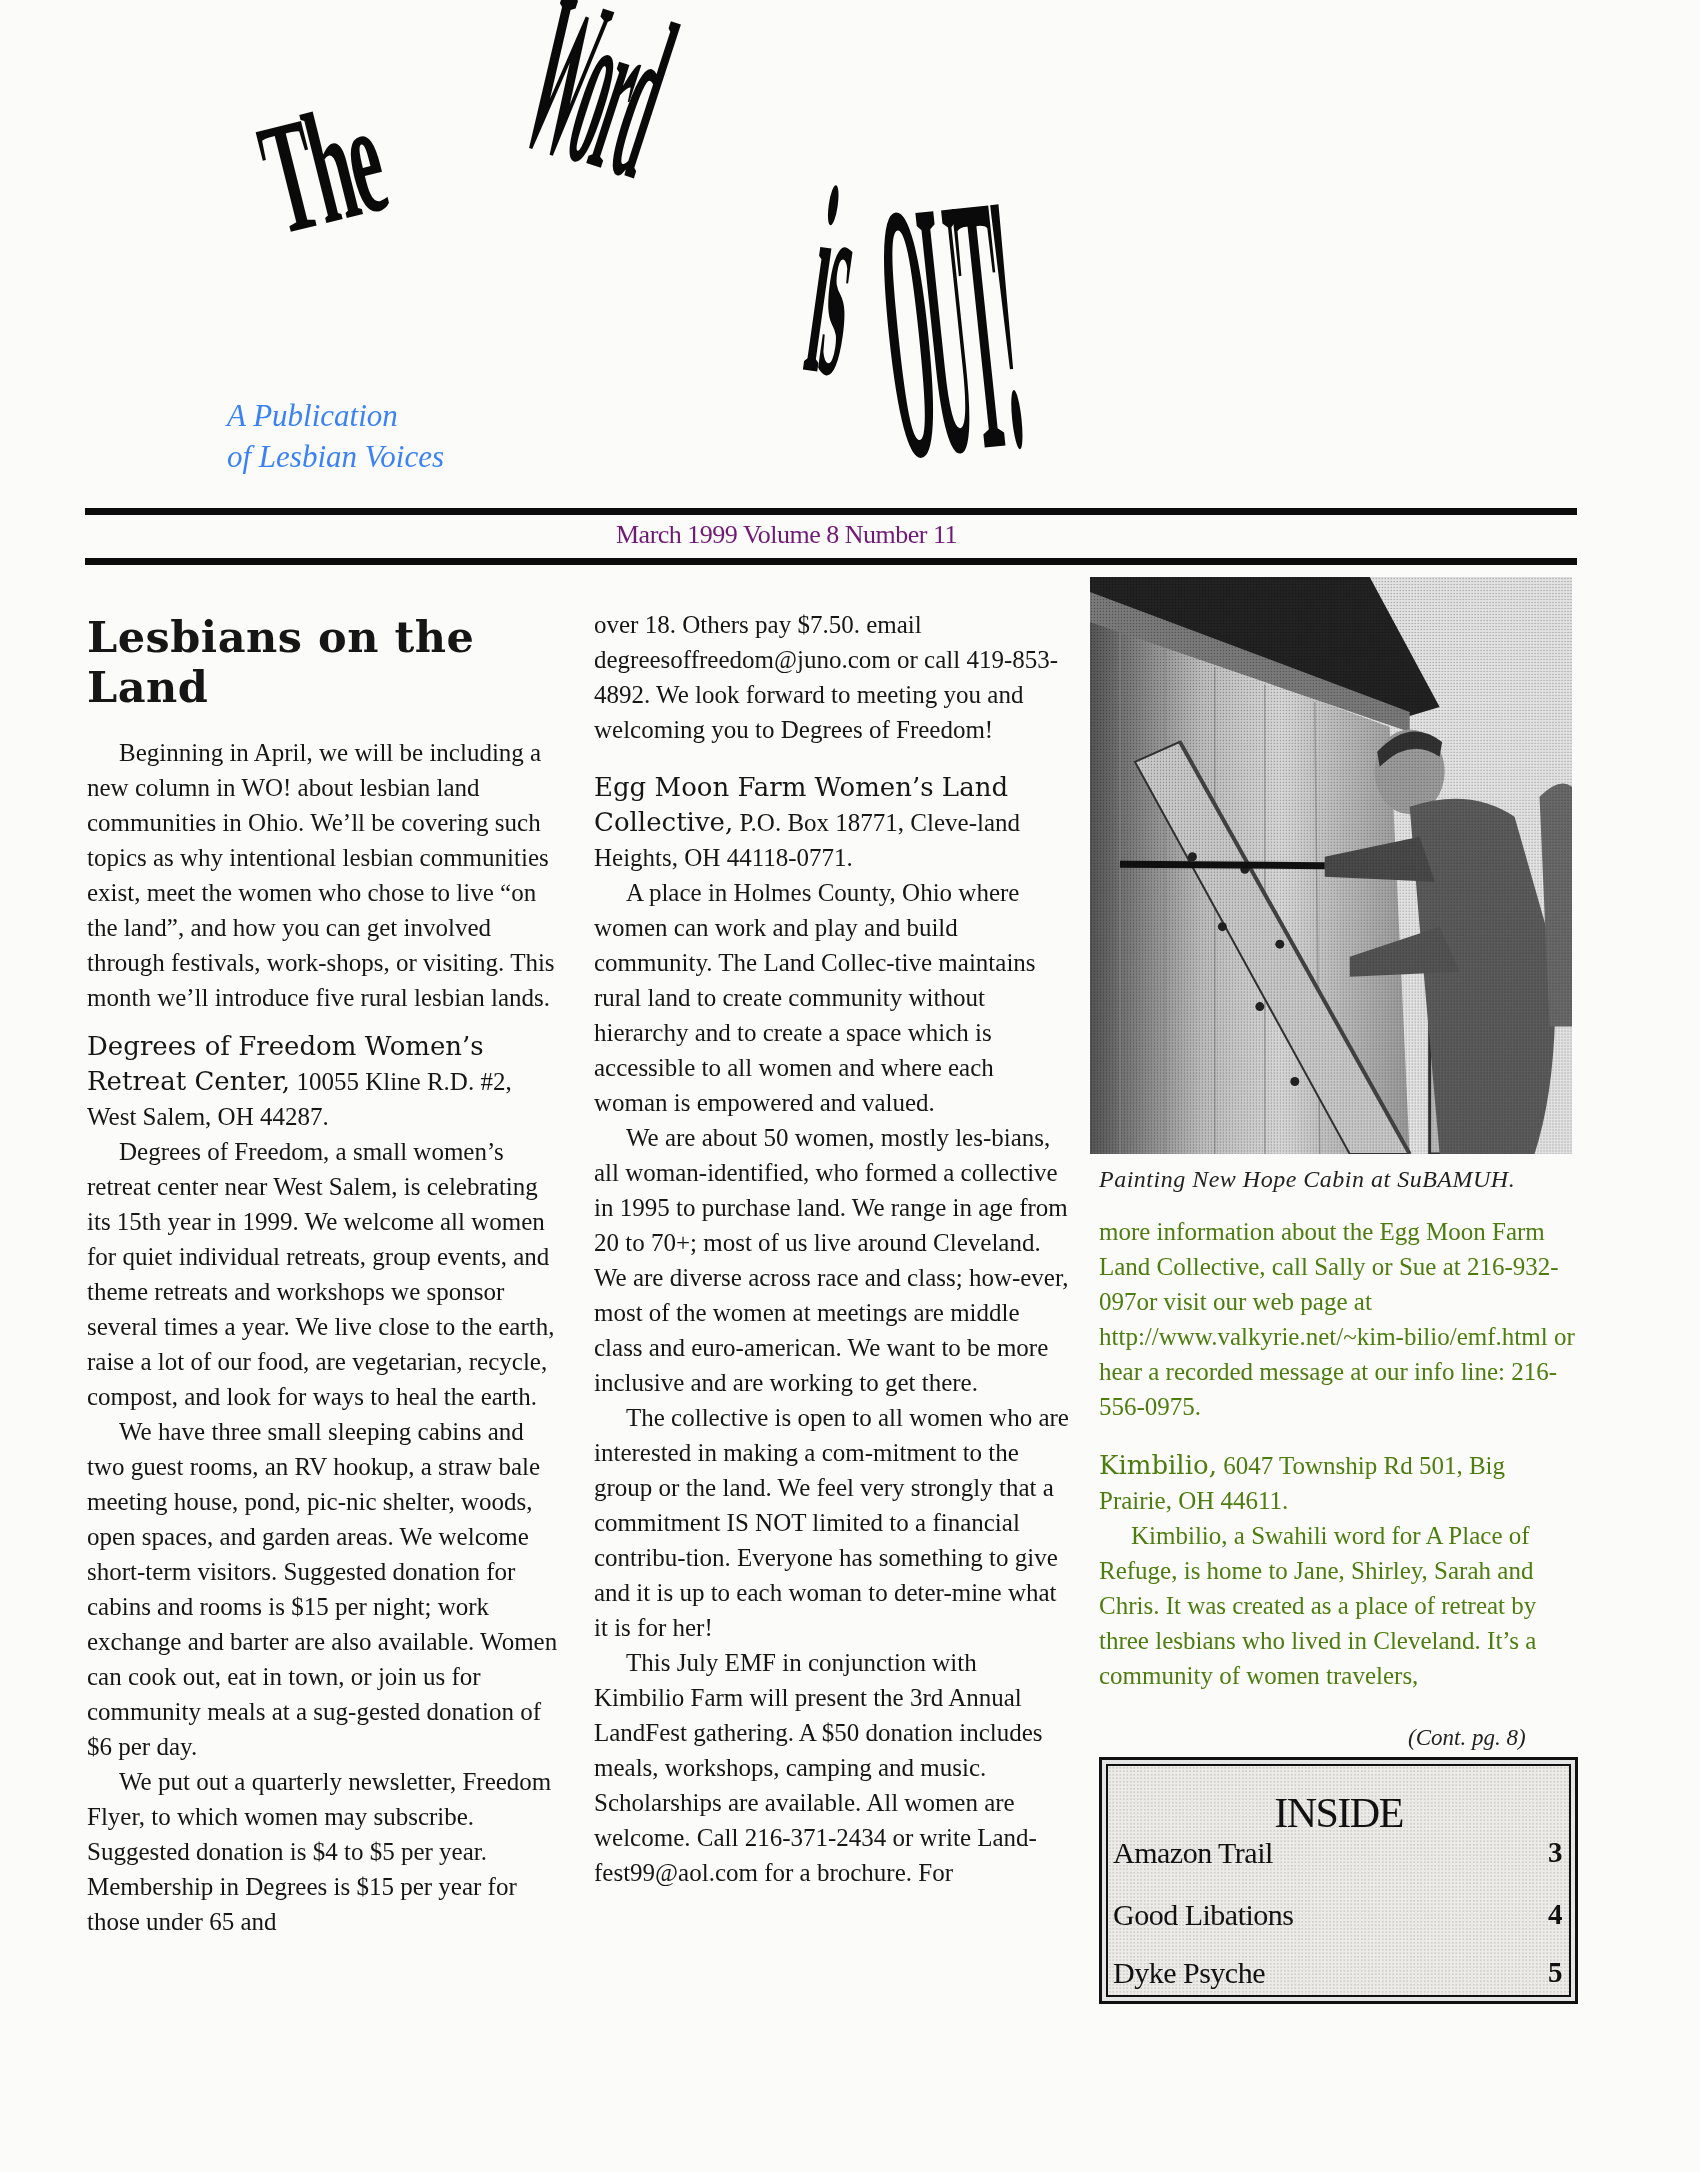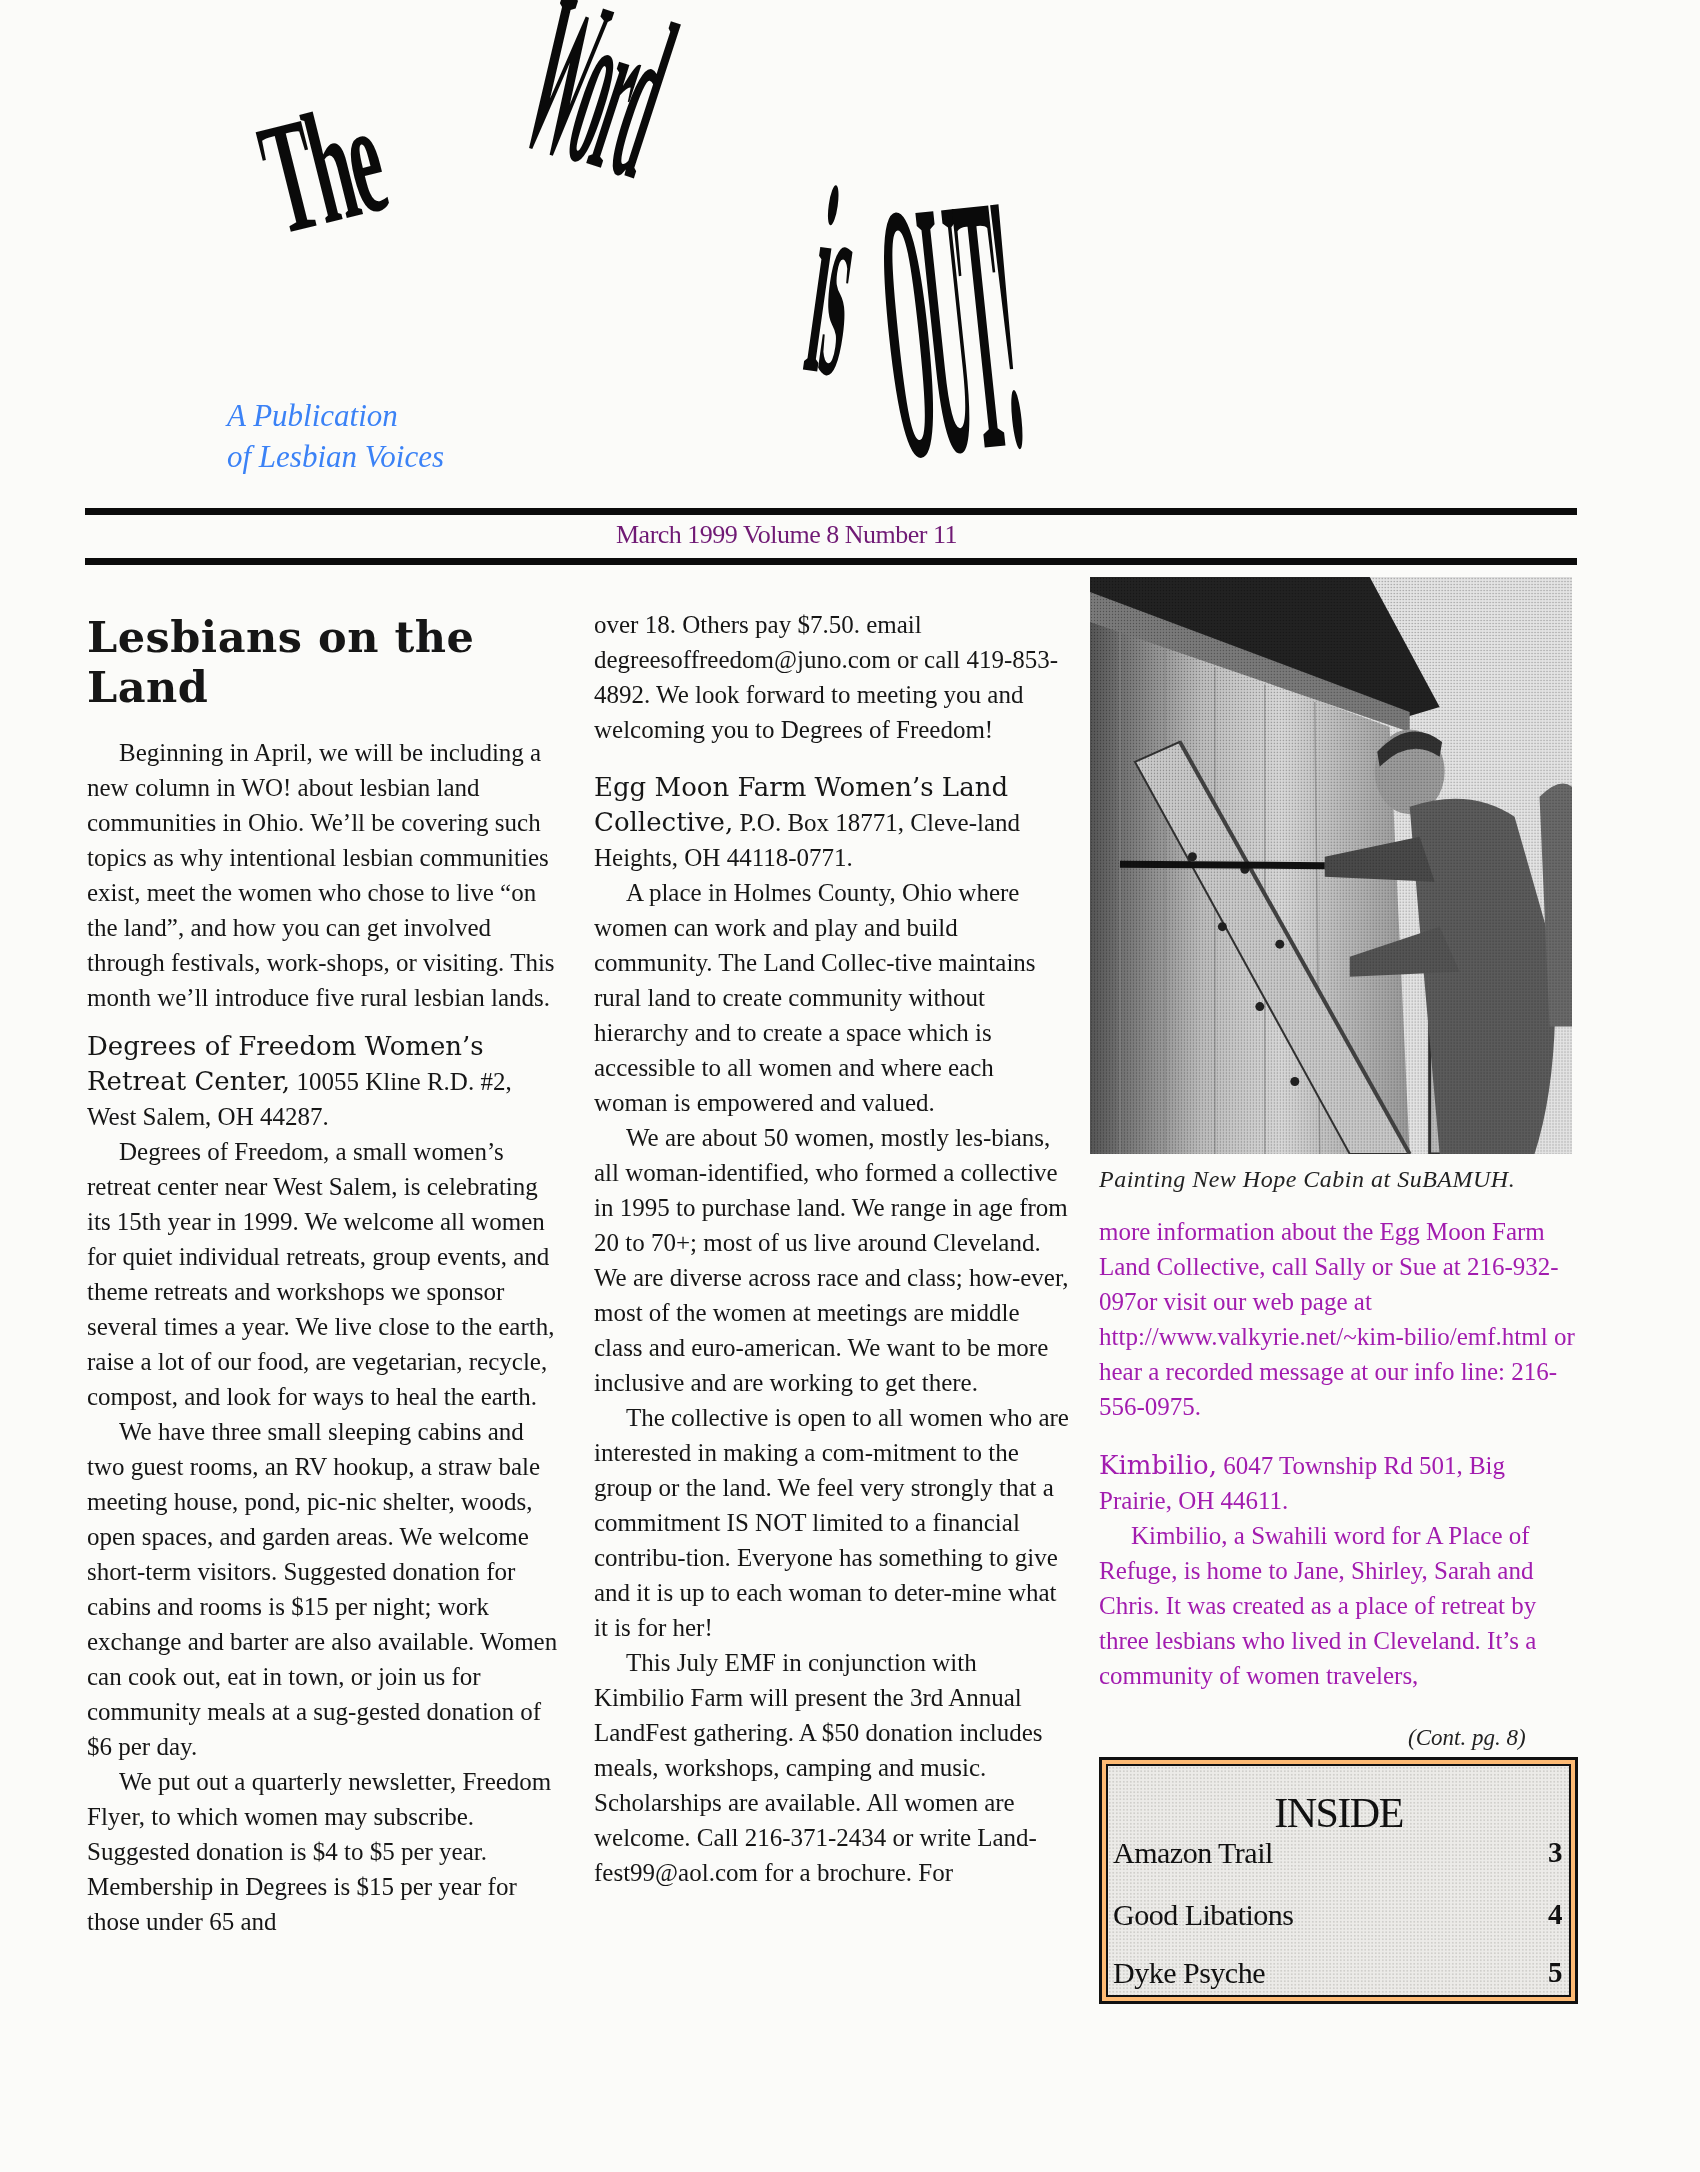--- a/index.html
+++ b/index.html
@@ -26,25 +26,25 @@
   p { margin: 0; }
   .indent { text-indent: 32px; }
   h1.headline { font-family: "DejaVu Serif", serif; font-weight: bold; font-size: 43px; line-height: 50px; margin: 0 0 22.5px 0; letter-spacing: 0.5px; }
   .sub { font-family: "DejaVu Serif", serif; font-weight: normal; font-size: 26px; }
   .section-gap { margin-top: 14px; }
 
   
   #photo { left: 1090px; top: 577px; width: 482px; height: 577px; background: #777; overflow: hidden; }
   #photo svg { width: 482px; height: 577px; display: block; }
   #caption { left: 1099px; top: 1166px; font-style: italic; font-size: 24px; color: #222; letter-spacing: 0.5px; }
-  #col3-text { left: 1099px; top: 1214px; width: 479px; font-size: 25px; line-height: 35px; color: #a21caf; }
+  #col3-text { left: 1099px; top: 1214px; width: 479px; font-size: 25px; line-height: 35px; color: #4d7c0f; }
   #cont { left: 1408px; top: 1725px; font-style: italic; font-size: 23px; color: #222; }
 
   
-  #inside-box { left: 1099px; top: 1757px; width: 479px; height: 247px; border: 3.5px solid #111; box-sizing: border-box; background: #fdba74; padding: 4px; }
+  #inside-box { left: 1099px; top: 1757px; width: 479px; height: 247px; border: 3.5px solid #111; box-sizing: border-box; background: #e5e5e5; padding: 4px; }
   #inside-inner { width: 100%; height: 100%; border: 2.5px solid #111; box-sizing: border-box;
     background-color: #ecebe8;
     background-image: radial-gradient(#c9c8c4 0.6px, transparent 0.7px);
     background-size: 3.5px 3.5px; position: relative; }
   #inside-title { position: absolute; left: 0; right: 0; top: 22.5px; text-align: center; font-size: 42px; letter-spacing: -1.5px; }
   .toc-row { position: absolute; left: 5px; right: 7px; display: flex; justify-content: space-between; font-size: 30px; letter-spacing: -0.5px; }
   .toc-row .pg { font-weight: bold; font-size: 29px; }
 </style>
 </head>
 <body>

